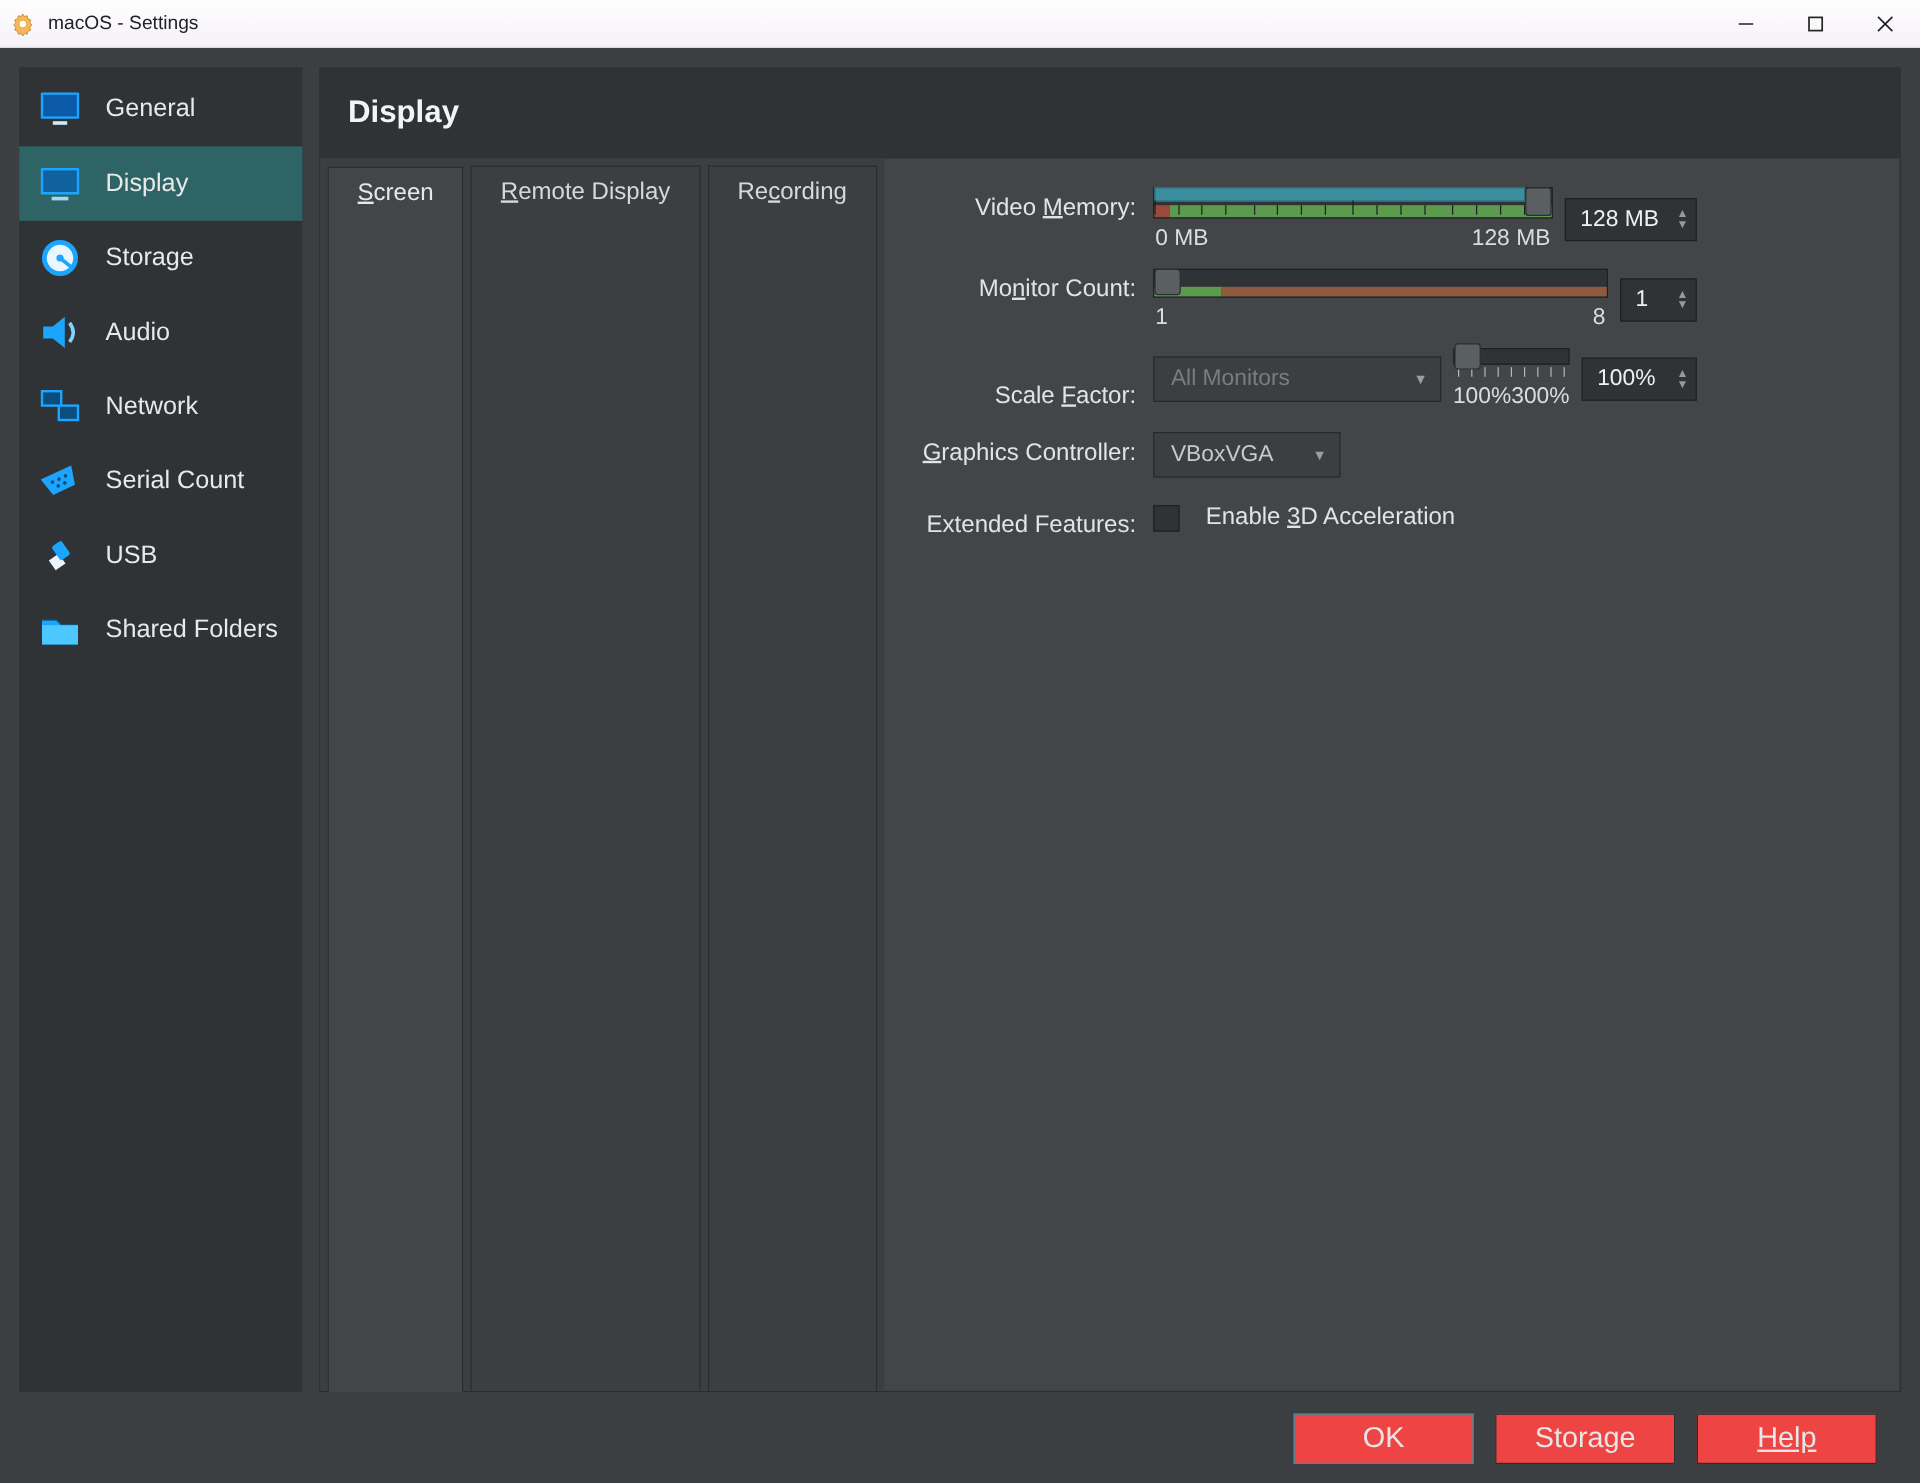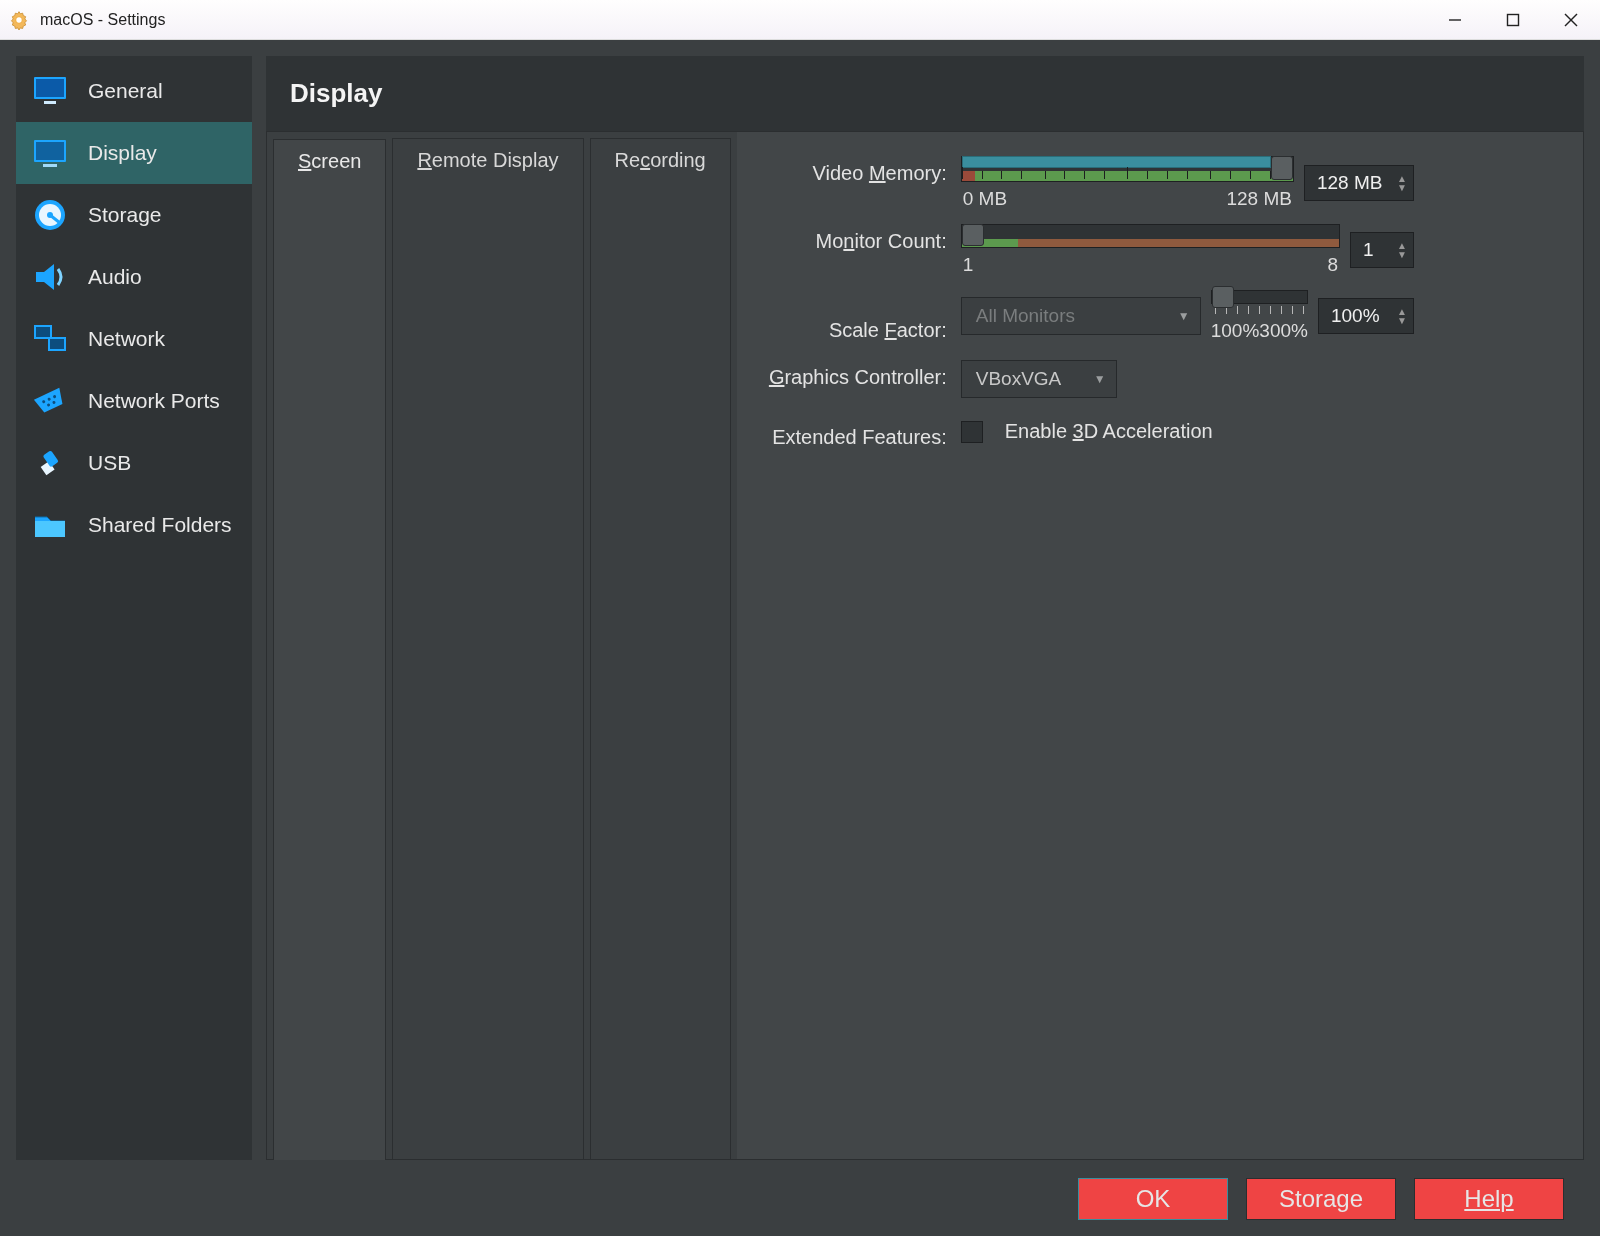--- a/index.html
+++ b/index.html
@@ -188,21 +188,21 @@
                 <path d="M6 12 L34 12 L30 28 L10 28 Z" fill="#1ca5ff" transform="rotate(-25 20 20)"></path>
                 <g fill="#0c4d7e" transform="rotate(-25 20 20)">
                   <circle cx="14" cy="18" r="1.5"></circle>
                   <circle cx="20" cy="18" r="1.5"></circle>
                   <circle cx="26" cy="18" r="1.5"></circle>
                   <circle cx="17" cy="23" r="1.5"></circle>
                   <circle cx="23" cy="23" r="1.5"></circle>
                 </g>
               </svg>
           </span>
-          <span>Network Ports</span>
+          <span>Serial Count</span>
         </div>
         <div class="side-item">
           <span class="icon">
             <svg viewBox="0 0 40 40">
                 <rect x="10" y="18" width="10" height="10" fill="#e9f6ff" transform="rotate(-35 20 20)"></rect>
                 <rect x="18" y="10" width="10" height="14" rx="2" fill="#1ca5ff" transform="rotate(-35 20 20)"></rect>
               </svg>
           </span>
           <span>USB</span>
         </div>

